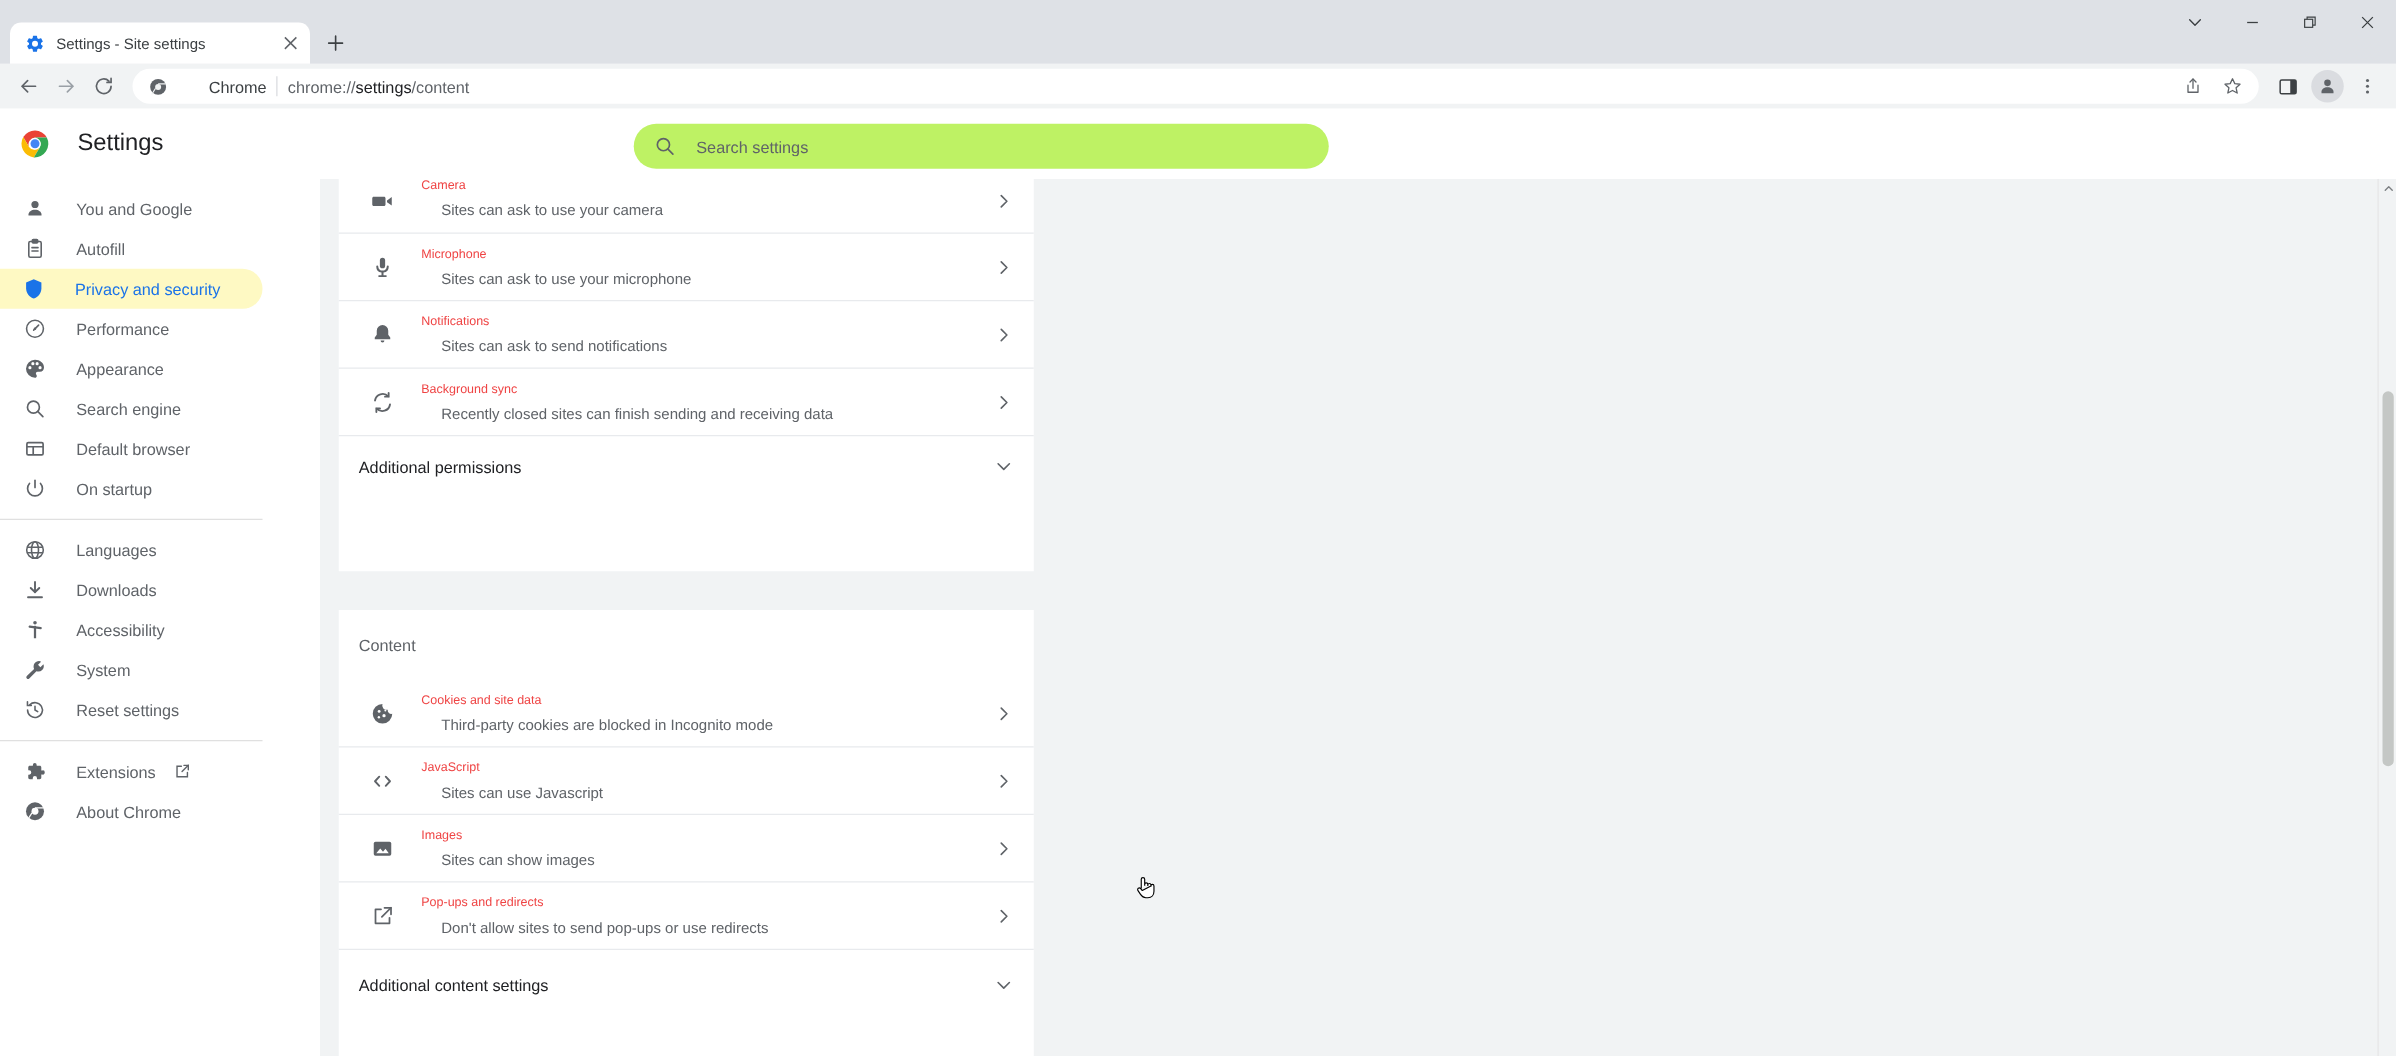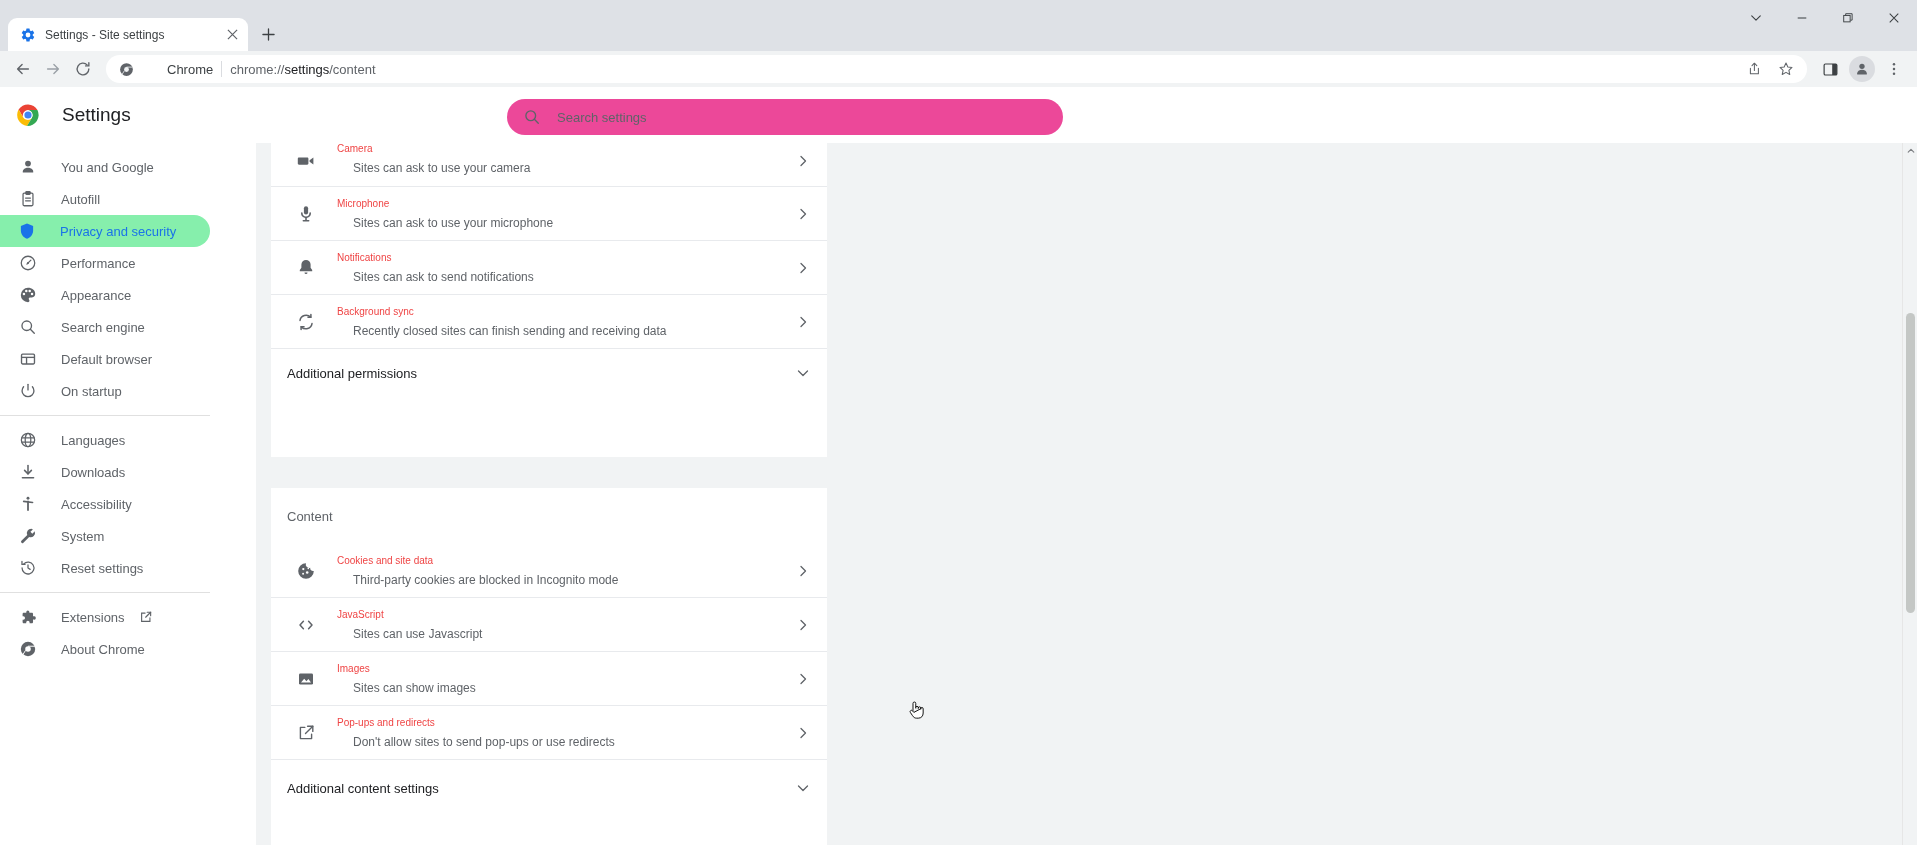--- a/index.html
+++ b/index.html
@@ -86,21 +86,21 @@
   .settings-header {
     height: 56px; display: flex; align-items: center;
     padding-left: 16px; background: #fff;
     position: relative; z-index: 5;
   }
   .chrome-logo { width: 24px; height: 24px; flex: 0 0 24px; }
   .settings-title { font-size: 19px; color: #202124; margin-left: 22px; font-weight: 400;}
   .searchbox {
     position: absolute; left: 507px; top: 12px;
     width: 556px; height: 36px;
-    background: #ec4899; border-radius: 18px;
+    background: #bef264; border-radius: 18px;
     display: flex; align-items: center; gap: 16px;
     padding: 0 16px;
   }
   .searchbox .mag { color: #5f6368; display:flex; }
   .searchbox input {
     border: none; outline: none; background: transparent;
     font-family: "Liberation Sans", sans-serif;
     font-size: 13px; color: #202124; flex: 1;
   }
   .searchbox input::placeholder { color: #5f6368; }
@@ -114,21 +114,21 @@
     overflow: hidden;
   }
   .nav-item {
     height: 32px; display: flex; align-items: center;
     gap: 0; padding-left: 18px; margin-right: 46px;
     border-radius: 0 16px 16px 0;
     color: #5f6368; font-size: 13px;
   }
   .nav-item .nic { width: 20px; height: 20px; flex: 0 0 20px; display: flex; align-items: center; justify-content: center; color: #5f6368; }
   .nav-item .nlabel { margin-left: 23px; white-space: nowrap; }
-  .nav-item.active { background: #86efac; color: #1a73e8; padding-left: 17px; }
+  .nav-item.active { background: #fef9c3; color: #1a73e8; padding-left: 17px; }
   .nav-item.active .nic { color: #1a73e8; }
   .nav-ext-icon { margin-left: 14px; display: flex; color: #5f6368; }
   .nav-sep { height: 1px; background: #e0e0e0; margin: 8px 46px 8px 0; }
 
   
   .main {
     flex: 1; background: #f1f3f4;
     position: relative; overflow: hidden;
   }
   .card {

